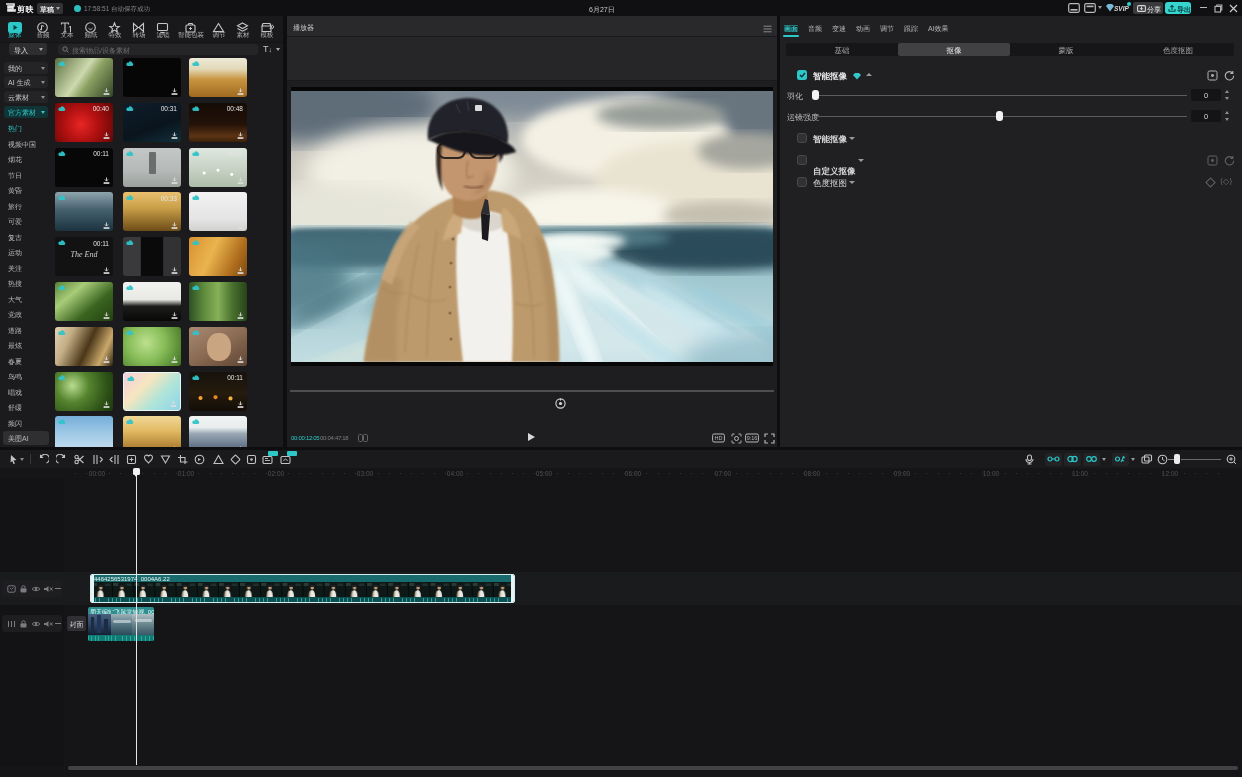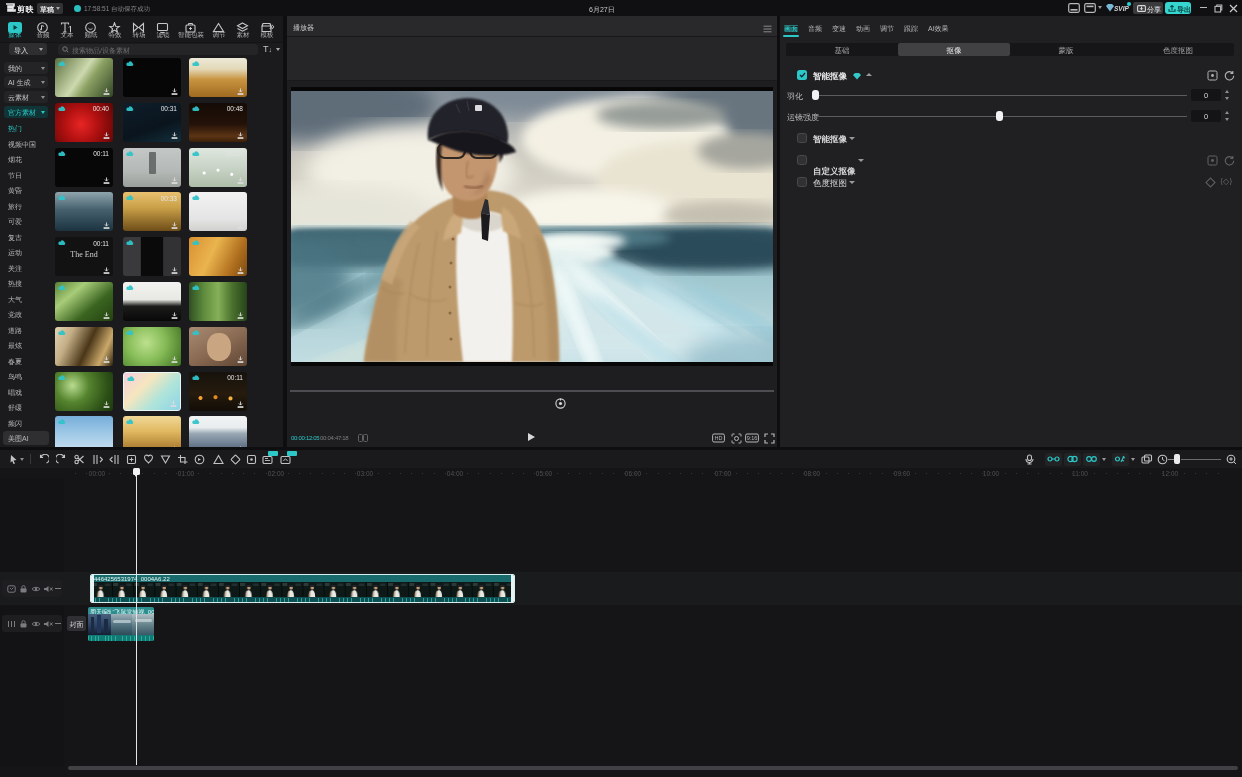--- a/index.html
+++ b/index.html
@@ -256,21 +256,21 @@
   </div>
   <div class="abs" style="left:189px;top:176.4px;width:58px;height:39px;border-radius:3px;background:linear-gradient(180deg,#f2f2f2 0%,#e4e4e4 70%,#d0d0ce 100%);overflow:hidden;">
   <svg class="abs" style="left:3px;top:3px;" width="8" height="6" viewBox="0 0 9 7">
           <path d="M2.2 5.8 a2 2 0 1 1 0.6-3.9 a2.4 2.4 0 0 1 4.6 0.7 a1.7 1.7 0 0 1-0.4 3.2 Z" fill="#2fc4c9" opacity="0.95"></path>
         </svg>
   <svg class="abs" style="right:3px;bottom:2.5px;" width="7" height="7" viewBox="0 0 8 8">
           <path d="M4 0.5 v4 M2.2 2.8 L4 4.7 L5.8 2.8 M1 6.4 h6 v1 h-6 Z" fill="none" stroke="#dedede" stroke-width="1.1" opacity="0.9"></path>
         </svg>
   </div>
   <div class="abs" style="left:55px;top:221.2px;width:58px;height:39px;border-radius:3px;background:#121212;overflow:hidden;">
-  <div class="abs" style="left:0;top:13px;width:58px;text-align:center;font-size:8px;color:#cfcfcf;font-family:'Liberation Serif',serif;">The End</div>
+  <div class="abs" style="left:0;top:13px;width:58px;text-align:center;font-style:italic;font-size:8px;color:#cfcfcf;font-family:'Liberation Serif',serif;">The End</div>
   <svg class="abs" style="left:3px;top:3px;" width="8" height="6" viewBox="0 0 9 7">
           <path d="M2.2 5.8 a2 2 0 1 1 0.6-3.9 a2.4 2.4 0 0 1 4.6 0.7 a1.7 1.7 0 0 1-0.4 3.2 Z" fill="#2fc4c9" opacity="0.95"></path>
         </svg>
   <svg class="abs" style="right:3px;bottom:2.5px;" width="7" height="7" viewBox="0 0 8 8">
           <path d="M4 0.5 v4 M2.2 2.8 L4 4.7 L5.8 2.8 M1 6.4 h6 v1 h-6 Z" fill="none" stroke="#dedede" stroke-width="1.1" opacity="0.9"></path>
         </svg>
   <div class="abs" style="right:4px;top:2.5px;font-size:6.5px;color:#e4e4e4;">00:11</div>
   </div>
   <div class="abs" style="left:123px;top:221.2px;width:58px;height:39px;border-radius:3px;background:linear-gradient(90deg,#3a3a3c 0%,#3a3a3c 30%,#0a0a0a 31%,#0a0a0a 69%,#323234 70%);overflow:hidden;">
   <svg class="abs" style="left:3px;top:3px;" width="8" height="6" viewBox="0 0 9 7">

